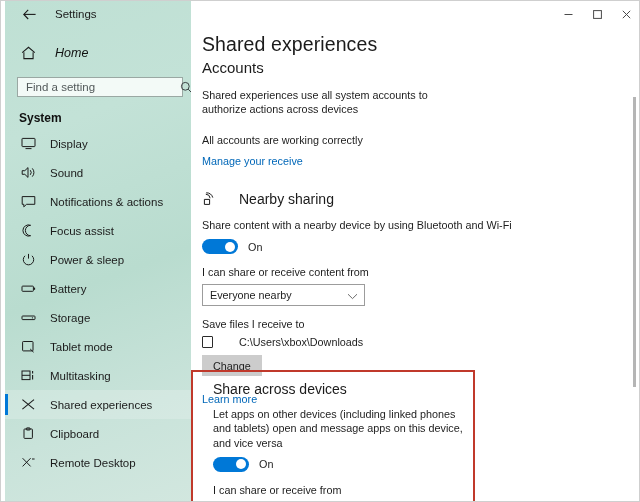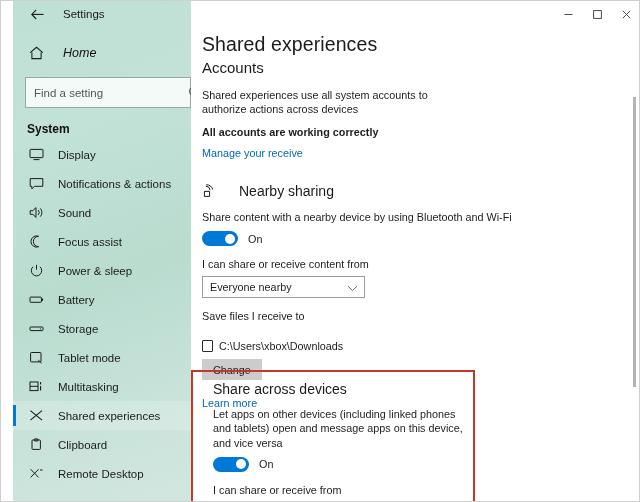--- a/index.html
+++ b/index.html
@@ -12,21 +12,21 @@
   #window {
     position: relative;
     width: 640px; height: 502px;
     background: #ffffff;
     border: 1px solid #cfcfcf;
     overflow: hidden;
   }
 
   
   #sidebar {
-    position: absolute; left: 12px; top: 0;
+    position: absolute; left: 4px; top: 0;
     width: 190px; height: 502px;
     background: linear-gradient(160deg, #bfe0d4 0%, #c3e2d7 25%, #b9dccf 55%, #c9e3da 80%, #d2e7df 100%);
   }
   #titlebar {
     height: 26px;
     display: flex; align-items: center;
     padding-left: 14px;
   }
   .back-arrow {
     width: 20px; height: 20px;
@@ -39,21 +39,21 @@
   }
   .home-row {
     display: flex; align-items: center;
     height: 28px; margin-top: 12px; padding-left: 14px;
   }
   .home-label {
     margin-left: 17px; font-size: 12.5px; color: #111; font-style: italic;
   }
   #search-wrap {
     margin: 10px 12px 0 12px;
-    height: 31px;
+    height: 20px;
     background: #f3faf7;
     border: 1px solid #9aa8a3;
     display: flex; align-items: center;
     position: relative;
   }
   #search-input {
     flex: 1; border: 0; outline: 0; background: transparent;
     font-family: "Liberation Sans", sans-serif;
     font-size: 11.5px; color: #3b3b3b;
     padding-left: 8px;
@@ -119,22 +119,22 @@
   .sub-head {
     margin-top: 3px;
     font-size: 15px; color: #1b1b1b; font-weight: normal;
   }
   .body-text {
     margin-top: 12px;
     font-size: 10.8px; color: #1d1d1d; line-height: 1.32;
     max-width: 252px;
   }
   .body-text2 {
-    margin-top: 8px;
-    font-size: 10.8px; color: #1d1d1d; line-height: 1.32; font-weight: bold;
+    margin-top: 16px;
+    font-size: 10.8px; color: #1d1d1d; line-height: 1.32;
   }
   .link {
     display: inline-block; margin-top: 8px;
     font-size: 10.8px; color: #0067b8; text-decoration: none;
     cursor: pointer;
   }
   .group-head {
     display: flex; align-items: center;
     margin-top: 22px;
     gap: 16px;
@@ -162,21 +162,21 @@
   .combo {
     margin-top: 6px;
     width: 163px; height: 22px;
     border: 1px solid #9c9c9c;
     background: #ffffff;
     display: flex; align-items: center;
     padding: 0 6px 0 7px;
     cursor: pointer;
   }
   .combo .cv { flex: 1; font-size: 10.8px; color: #1d1d1d; }
-  .path-row { display: flex; align-items: center; margin-top: 18px; }
+  .path-row { display: flex; align-items: center; margin-top: 6px; gap: 20px; }
   .path-icon { width: 11px; height: 12px; border: 1.2px solid #2b2b2b; border-radius: 1px; }
   .path-text { margin-left: 6px; font-size: 10.8px; color: #1d1d1d; }
   .btn {
     margin-top: 7px;
     min-width: 54px; height: 21px;
     background: #cccccc; border: 1px solid #cccccc;
     font-family: "Liberation Sans", sans-serif;
     font-size: 10.8px; color: #1d1d1d;
     cursor: pointer;
     padding: 0 10px;
@@ -261,35 +261,35 @@
             <rect x="1" y="1.4" width="13" height="8.2" rx="0.6" fill="none" stroke="#1b1b1b" stroke-width="1"></rect>
             <line x1="4.5" y1="11.6" x2="10.5" y2="11.6" stroke="#1b1b1b" stroke-width="1"></line>
           </svg>
         </div>
         <div class="lbl">Display</div>
       </div>
 
       <div class="nav-item">
         <div class="ic">
           <svg width="15" height="13" viewBox="0 0 15 13">
-            <path d="M1.2 1.6 L13.8 1.6 L13.8 9.3 L5.6 9.3 L2.8 11.8 L2.8 9.3 L1.2 9.3 Z" fill="none" stroke="#1b1b1b" stroke-width="1"></path>
-          </svg>
-        </div>
-        <div class="lbl">Notifications &amp; actions</div>
-      </div>
-
-      <div class="nav-item">
-        <div class="ic">
-          <svg width="15" height="13" viewBox="0 0 15 13">
             <path d="M1.2 4.7 L3.8 4.7 L7 1.6 L7 11.4 L3.8 8.3 L1.2 8.3 Z" fill="none" stroke="#1b1b1b" stroke-width="1"></path>
             <path d="M9.3 4.2 A3.6 3.6 0 0 1 9.3 8.8" fill="none" stroke="#1b1b1b" stroke-width="1"></path>
             <path d="M11.3 2.4 A6 6 0 0 1 11.3 10.6" fill="none" stroke="#1b1b1b" stroke-width="1"></path>
           </svg>
         </div>
         <div class="lbl">Sound</div>
+      </div>
+
+      <div class="nav-item">
+        <div class="ic">
+          <svg width="15" height="13" viewBox="0 0 15 13">
+            <path d="M1.2 1.6 L13.8 1.6 L13.8 9.3 L5.6 9.3 L2.8 11.8 L2.8 9.3 L1.2 9.3 Z" fill="none" stroke="#1b1b1b" stroke-width="1"></path>
+          </svg>
+        </div>
+        <div class="lbl">Notifications &amp; actions</div>
       </div>
 
       <div class="nav-item">
         <div class="ic">
           <svg width="15" height="13" viewBox="0 0 15 13">
             <path d="M9.6 1.3 A5.6 5.6 0 1 0 9.6 11.7 A4.6 4.6 0 0 1 9.6 1.3 Z" fill="none" stroke="#1b1b1b" stroke-width="1"></path>
           </svg>
         </div>
         <div class="lbl">Focus assist</div>
       </div>

